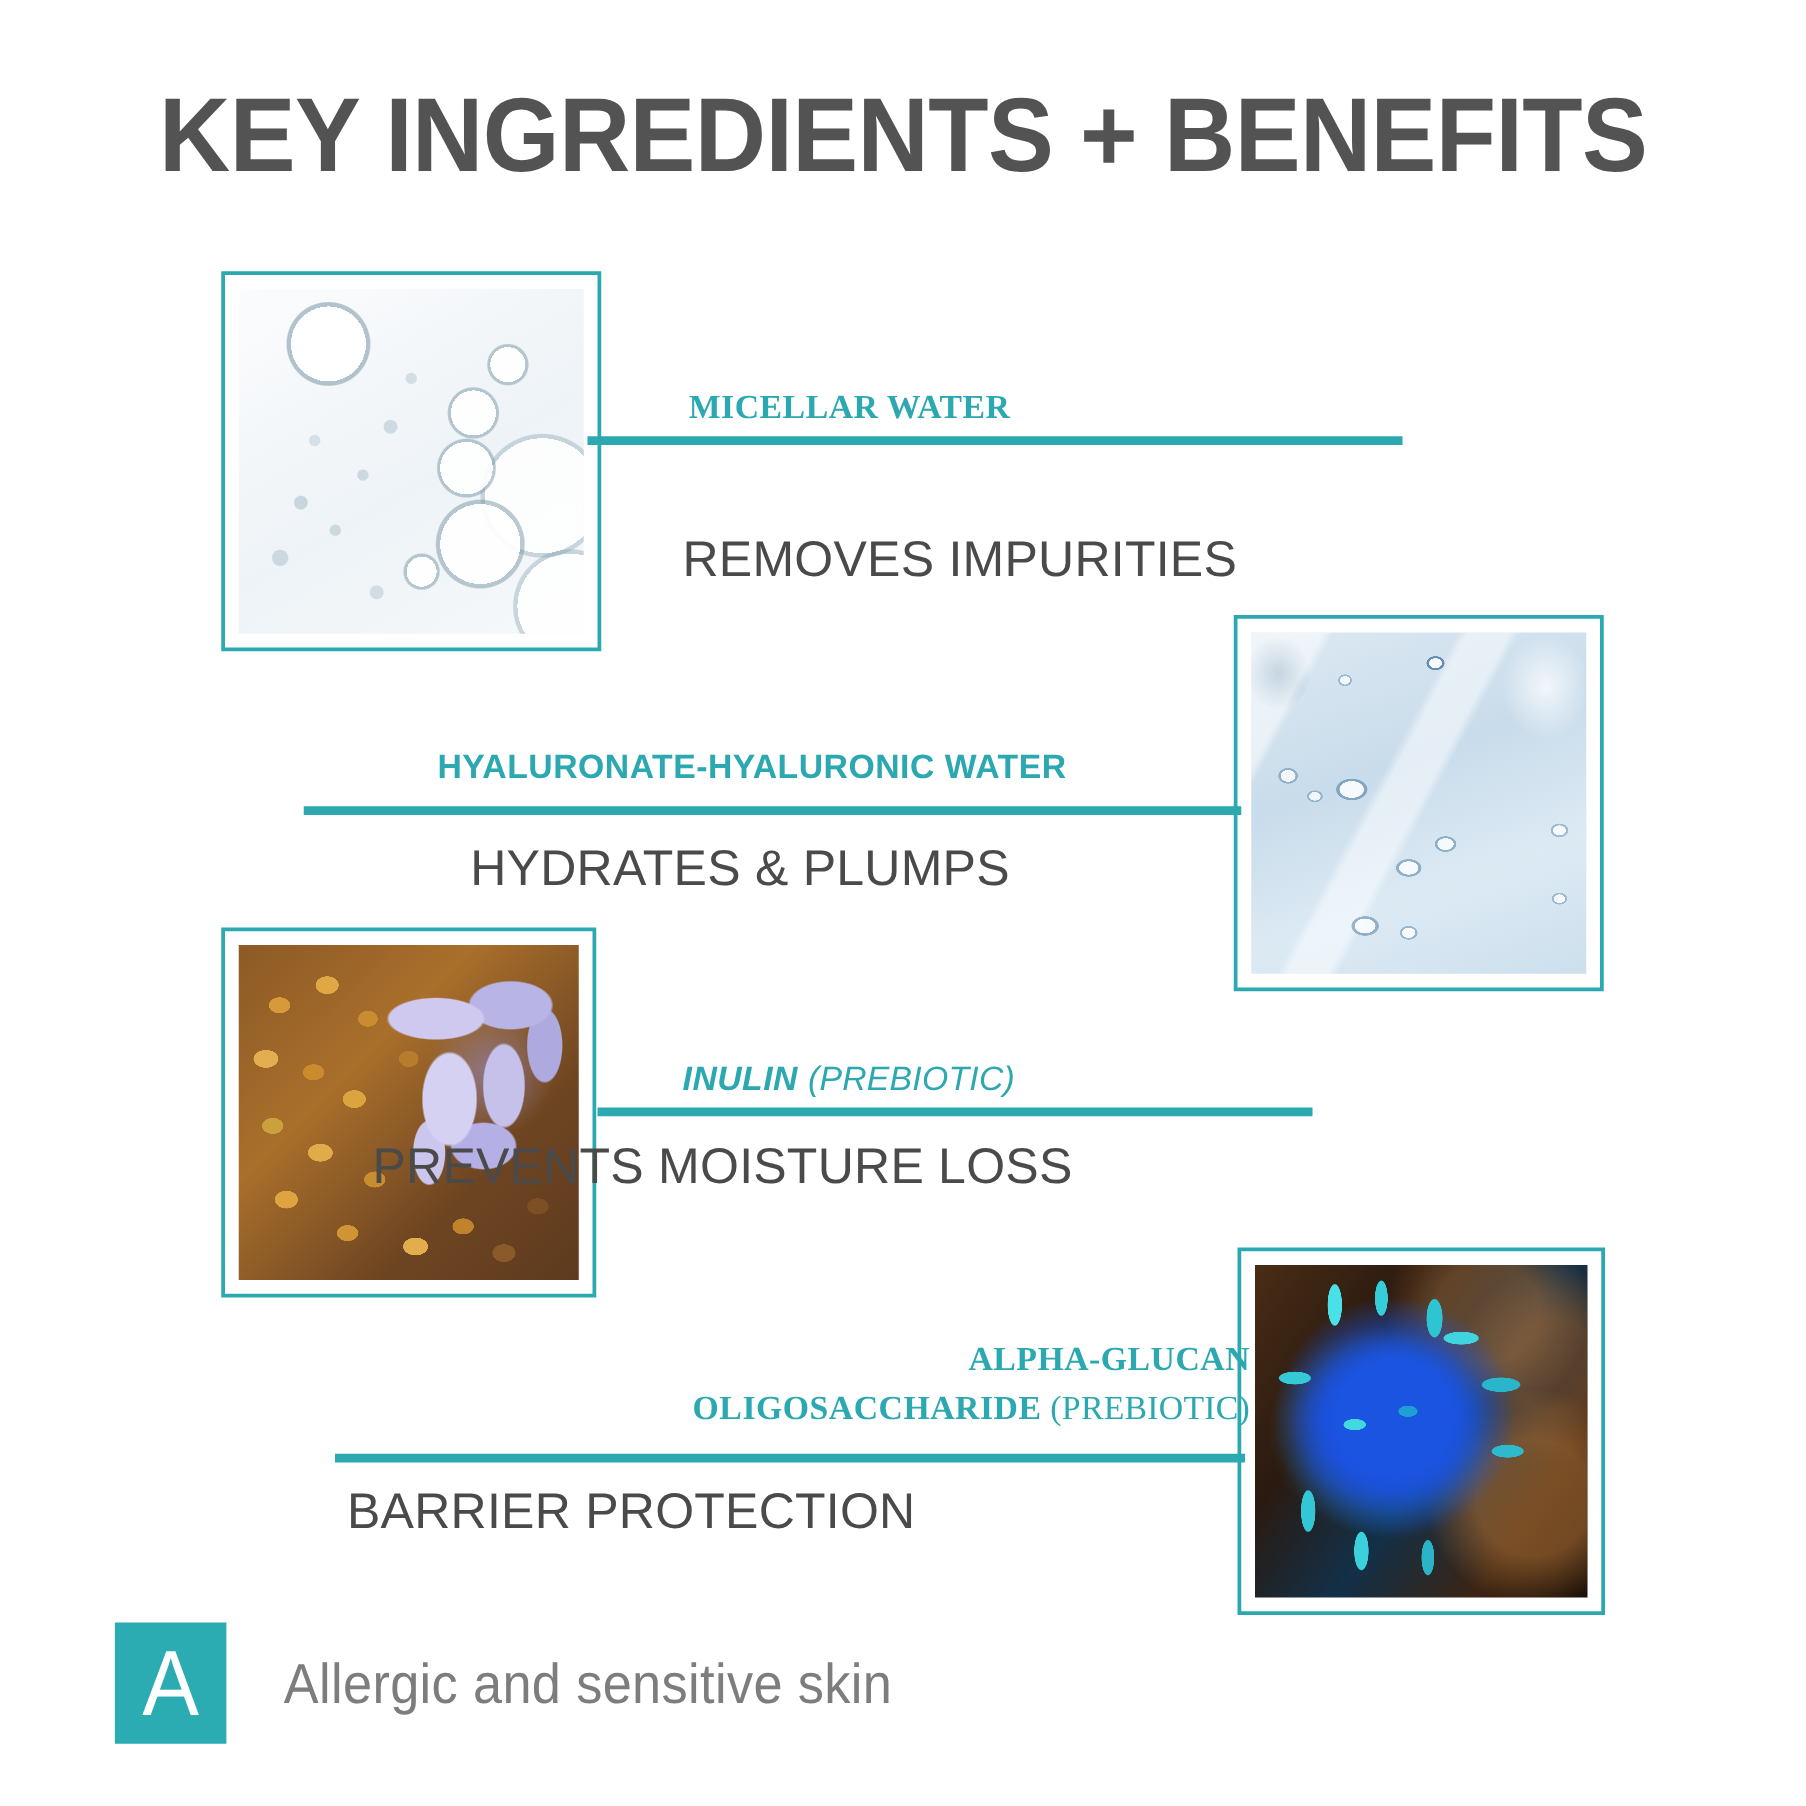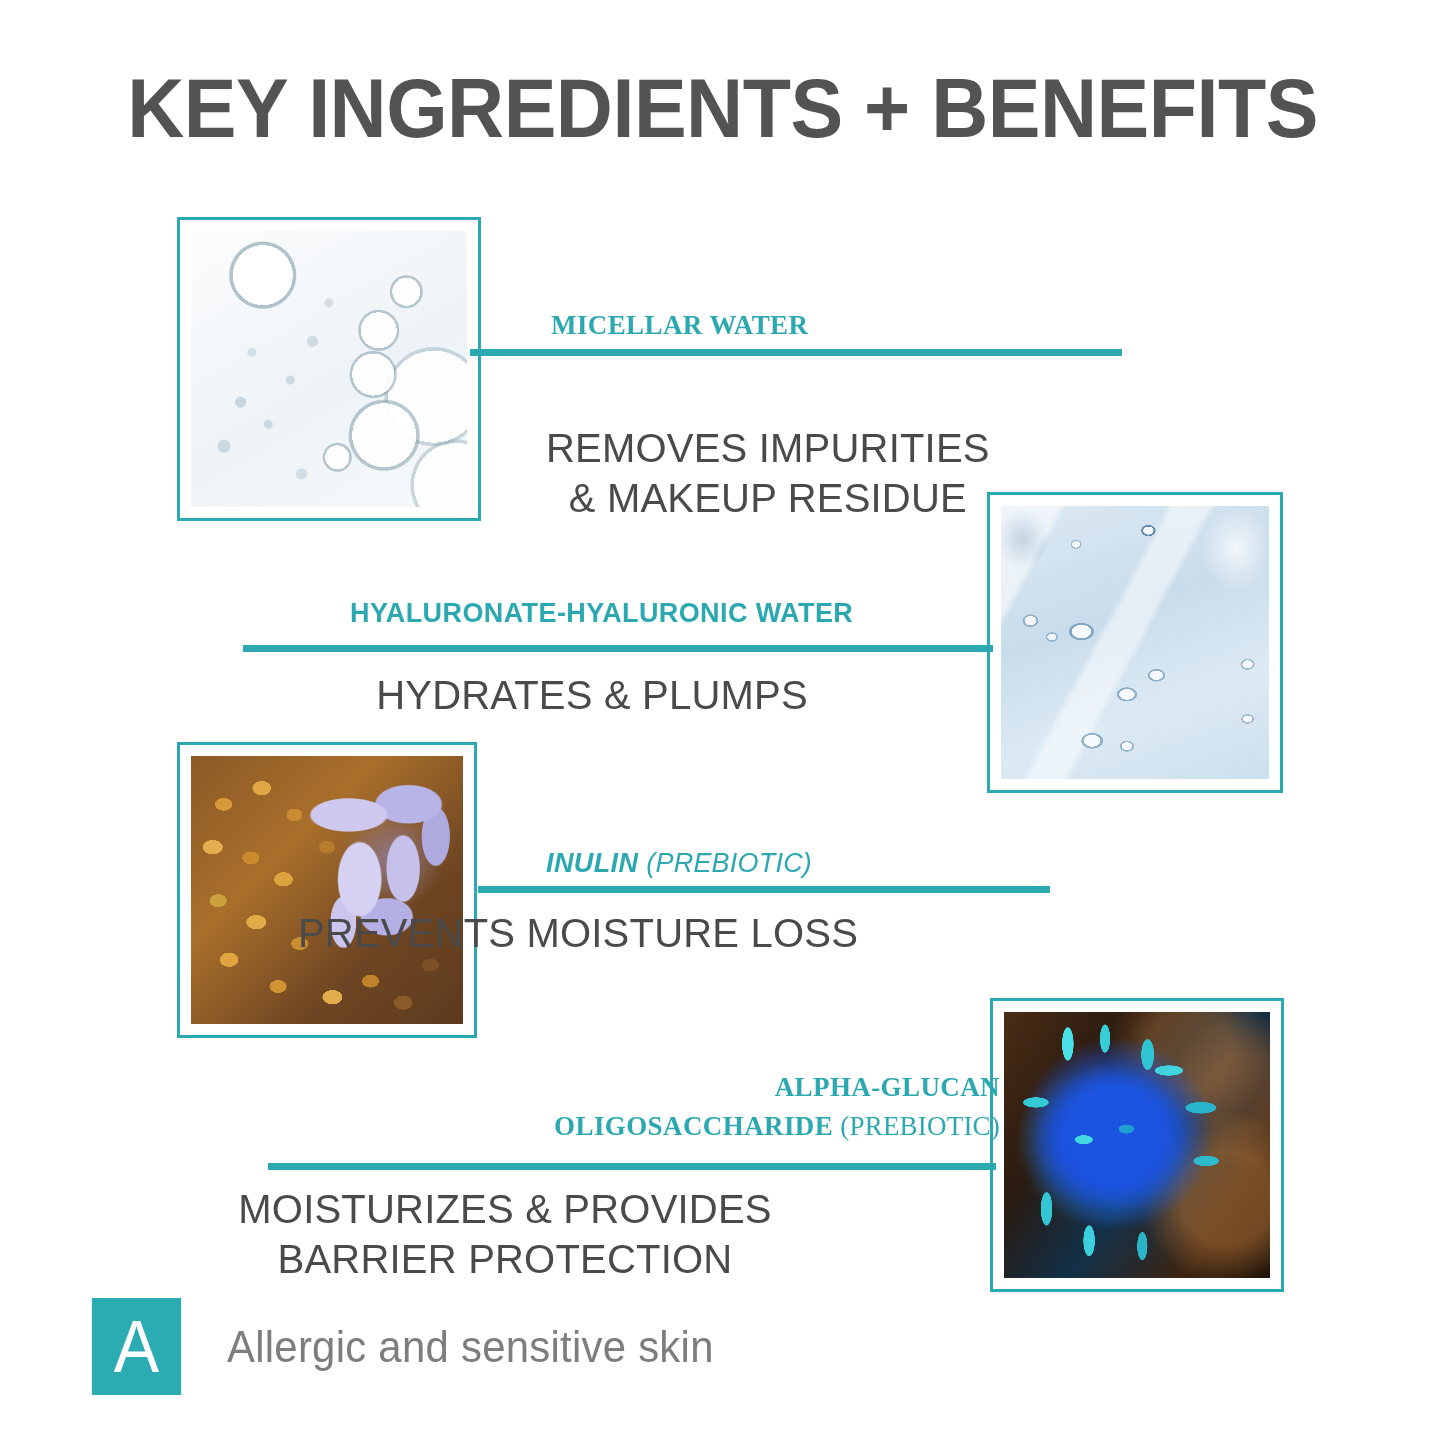--- a/index.html
+++ b/index.html
@@ -229,21 +229,20 @@
 
 <div id="page-title">KEY INGREDIENTS + BENEFITS</div>
 
 <div class="panel" id="panel-micellar">
   <div class="panel-inner tex-micellar"></div>
 </div>
 <div class="rule" id="rule-1"></div>
 <div class="ing-title" id="title-1">MICELLAR WATER</div>
 <div class="ing-benefit" id="benefit-1">
   <div>REMOVES IMPURITIES</div>
-  <div>&amp; MAKEUP RESIDUE</div>
 </div>
 
 <div class="panel" id="panel-hyaluron">
   <div class="panel-inner tex-gel"></div>
 </div>
 <div class="rule" id="rule-2"></div>
 <div class="ing-title" id="title-2">HYALURONATE-HYALURONIC WATER</div>
 <div class="ing-benefit" id="benefit-2">
   <div>HYDRATES &amp; PLUMPS</div>
 </div>
@@ -259,20 +258,19 @@
 
 <div class="panel" id="panel-microbe">
   <div class="panel-inner tex-microbe"></div>
 </div>
 <div class="rule" id="rule-4"></div>
 <div class="ing-title" id="title-4">
   <div>ALPHA-GLUCAN</div>
   <div><span>OLIGOSACCHARIDE</span> <span class="soft">(PREBIOTIC)</span></div>
 </div>
 <div class="ing-benefit" id="benefit-4">
-  <div>MOISTURIZES &amp; PROVIDES</div>
   <div>BARRIER PROTECTION</div>
 </div>
 
 <div id="footer">
   <div id="footer-logo">A</div>
   <div id="footer-text">Allergic and sensitive skin</div>
 </div>
 
 </body></html>

